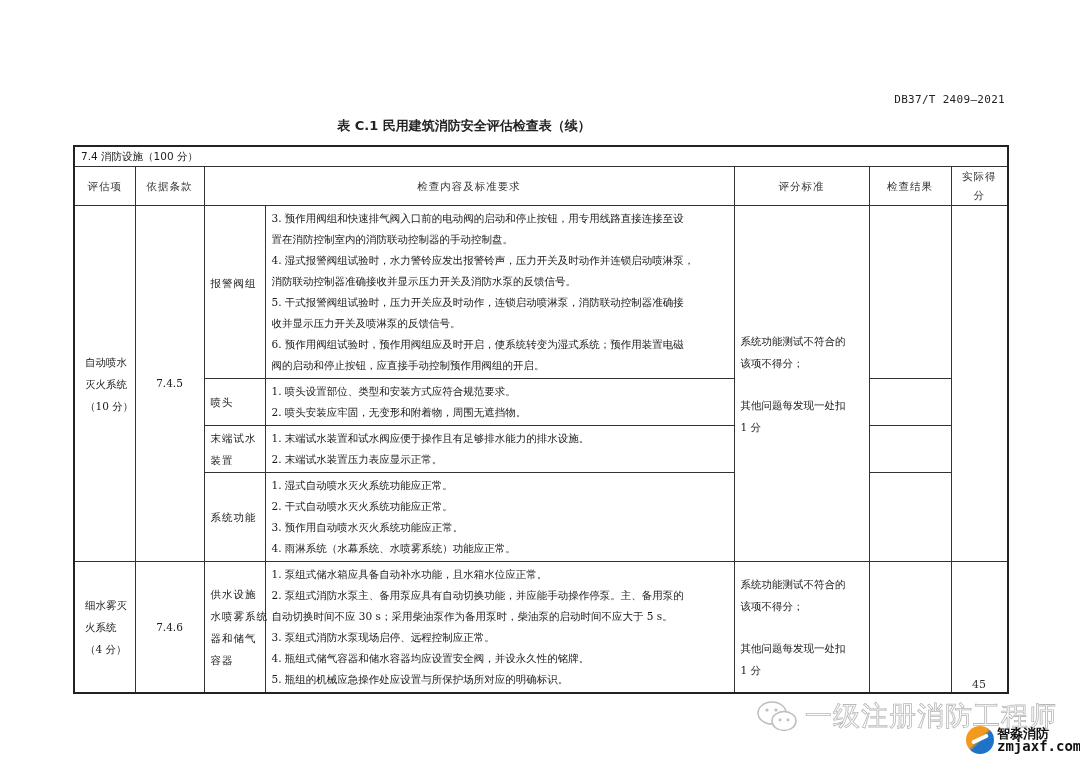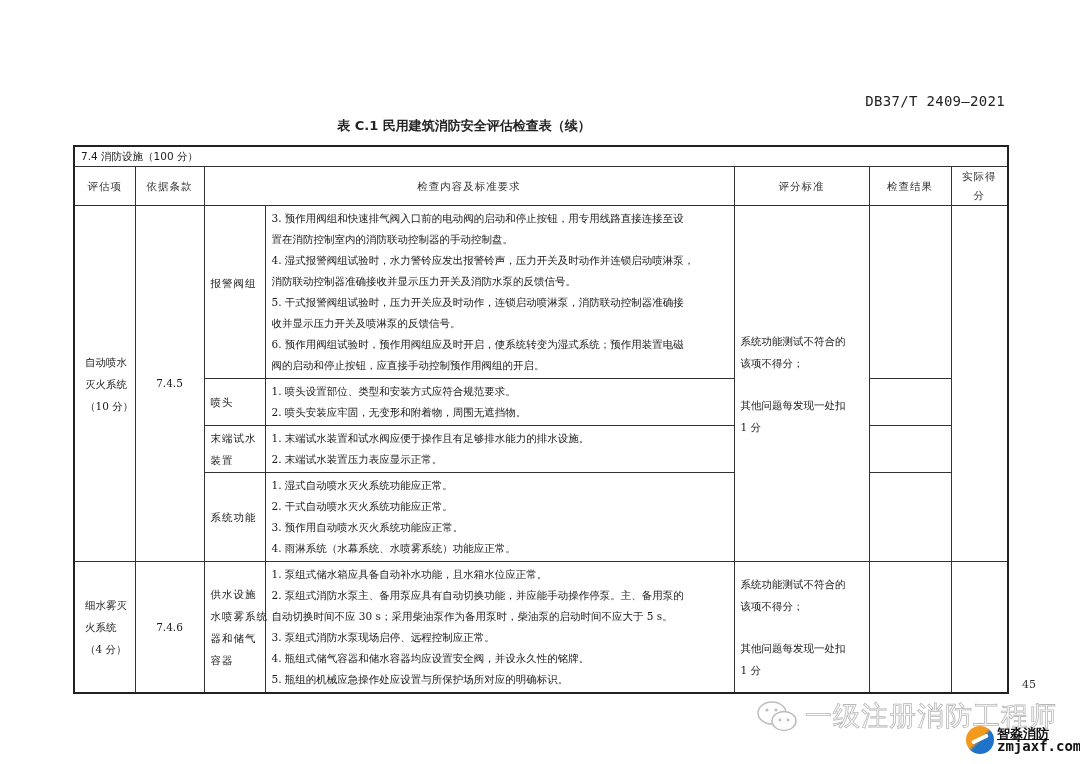--- a/index.html
+++ b/index.html
@@ -4,21 +4,21 @@
 <style>
   html, body { margin: 0; padding: 0; background: #ffffff; }
   body {
     width: 1080px; height: 764px; position: relative; overflow: hidden;
     font-family: "DejaVu Serif", "Liberation Serif", serif;
     color: #1a1a1a;
   }
   .doc-code {
     position: absolute; right: 75px; top: 93px;
     font-family: "DejaVu Sans Mono", "Liberation Mono", monospace;
-    font-size: 14px; letter-spacing: 0.3px; color: #222;
+    font-size: 11px; letter-spacing: 0.3px; color: #222;
   }
   .table-title {
     position: absolute; left: 0; width: 928px; top: 117px; text-align: center;
     font-family: "DejaVu Sans", "Liberation Sans", sans-serif;
     font-size: 13px; font-weight: bold; color: #222;
   }
   .sheet {
     position: absolute; left: 73px; top: 145px; width: 934px;
     border-collapse: collapse; table-layout: fixed;
     font-size: 10.5px; line-height: 21px; padding-left: 26px;
@@ -34,21 +34,21 @@
   }
   .head-row th { text-align: center; height: 19px; line-height: 19px; letter-spacing: 1px; color: #333; }
   .c-center { text-align: center; }
   .c-item { text-align: left; padding-left: 10px !important; line-height: 22px; }
   .sub { line-height: 22px; letter-spacing: 1px; }
   .content-line { display: block; white-space: nowrap; }
   .content { padding: 2px 6px !important; }
   .std { line-height: 22px; vertical-align: middle; padding: 0 6px !important; }
   .std .gap { display: block; height: 20px; }
   .page-num {
-    position: absolute; left: 1022px; top: 678px; font-size: 11px; color: #333;
+    position: absolute; left: 972px; top: 678px; font-size: 11px; color: #333;
   }
   .watermark {
     position: absolute; left: 755px; top: 698px;
     font-family: "DejaVu Sans", "Liberation Sans", sans-serif;
     font-size: 27px; color: transparent; -webkit-text-stroke: 0.8px #b8b8b8;
     letter-spacing: 1px; white-space: nowrap;
   }
   .wechat-icon { position: absolute; left: 755px; top: 700px; width: 46px; height: 34px; }
   .wm-text { position: absolute; left: 805px; top: 698px; }
   .logo {
@@ -57,21 +57,21 @@
   .logo-mark {
     width: 28px; height: 28px; border-radius: 50%;
     background: linear-gradient(135deg, #f39a1e 0%, #f39a1e 45%, #1e73c8 55%, #1e73c8 100%);
     position: relative;
   }
   .logo-mark::after {
     content: ""; position: absolute; left: 5px; top: 11px; width: 18px; height: 4px;
     background: #fff; transform: rotate(-25deg); border-radius: 2px;
   }
   .logo-text { display: flex; flex-direction: column; line-height: 13px; }
-  .logo-cn { font-family: "DejaVu Sans", "Liberation Sans", sans-serif; font-weight: bold; font-size: 13px; color: #111; text-decoration: underline; }
+  .logo-cn { font-family: "DejaVu Sans", "Liberation Sans", sans-serif; font-weight: bold; font-size: 13px; color: #111; }
   .logo-url { font-family: "DejaVu Sans Mono", "Liberation Mono", monospace; font-weight: bold; font-size: 14px; color: #111; }
 </style>
 </head>
 <body>
 
 <div class="doc-code">DB37/T 2409—2021</div>
 <div class="table-title">表 C.1  民用建筑消防安全评估检查表（续）</div>
 
 <table class="sheet">
   <colgroup>

